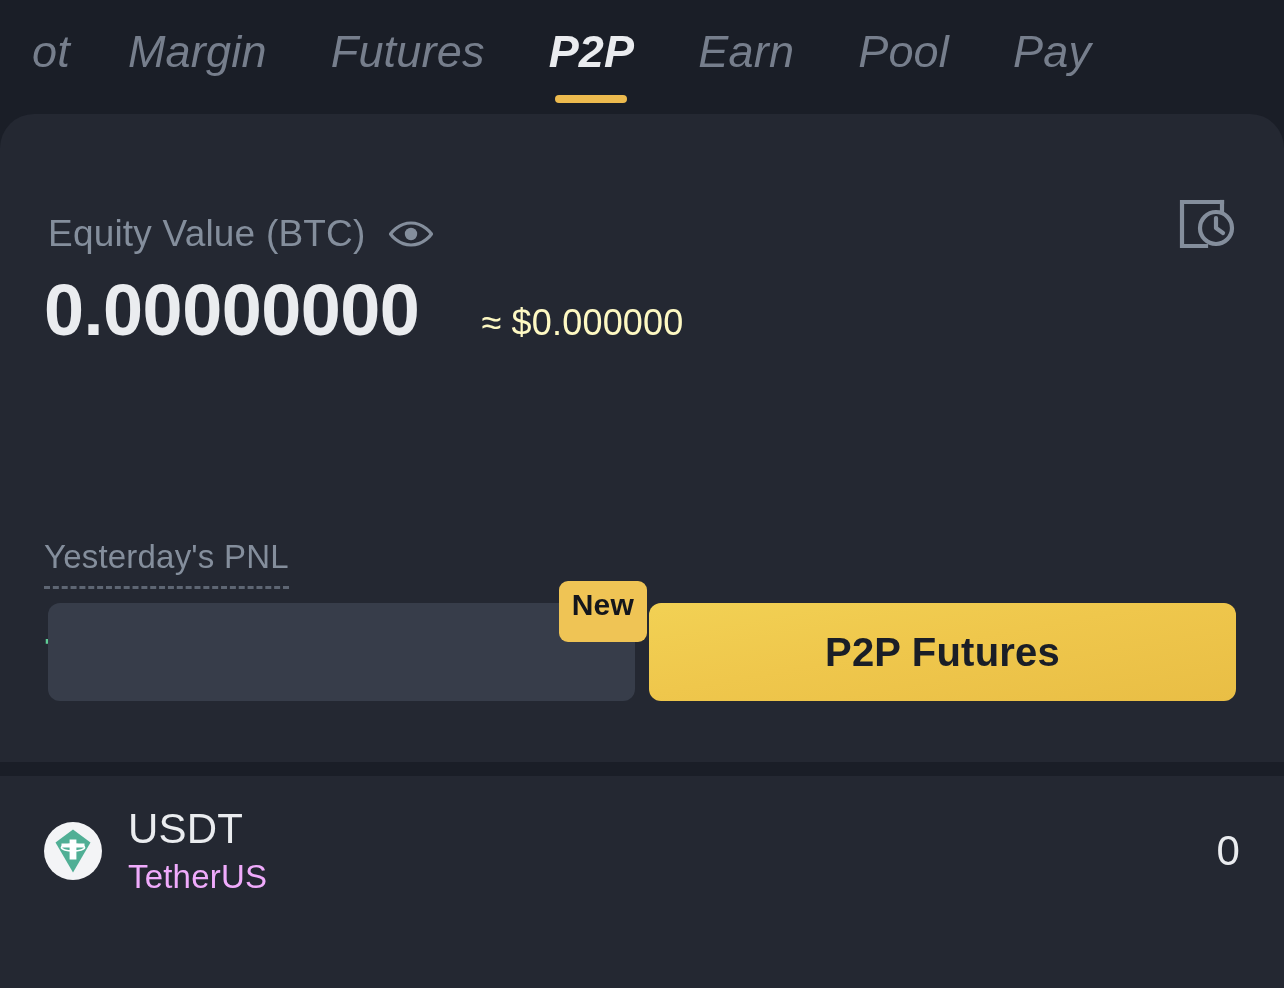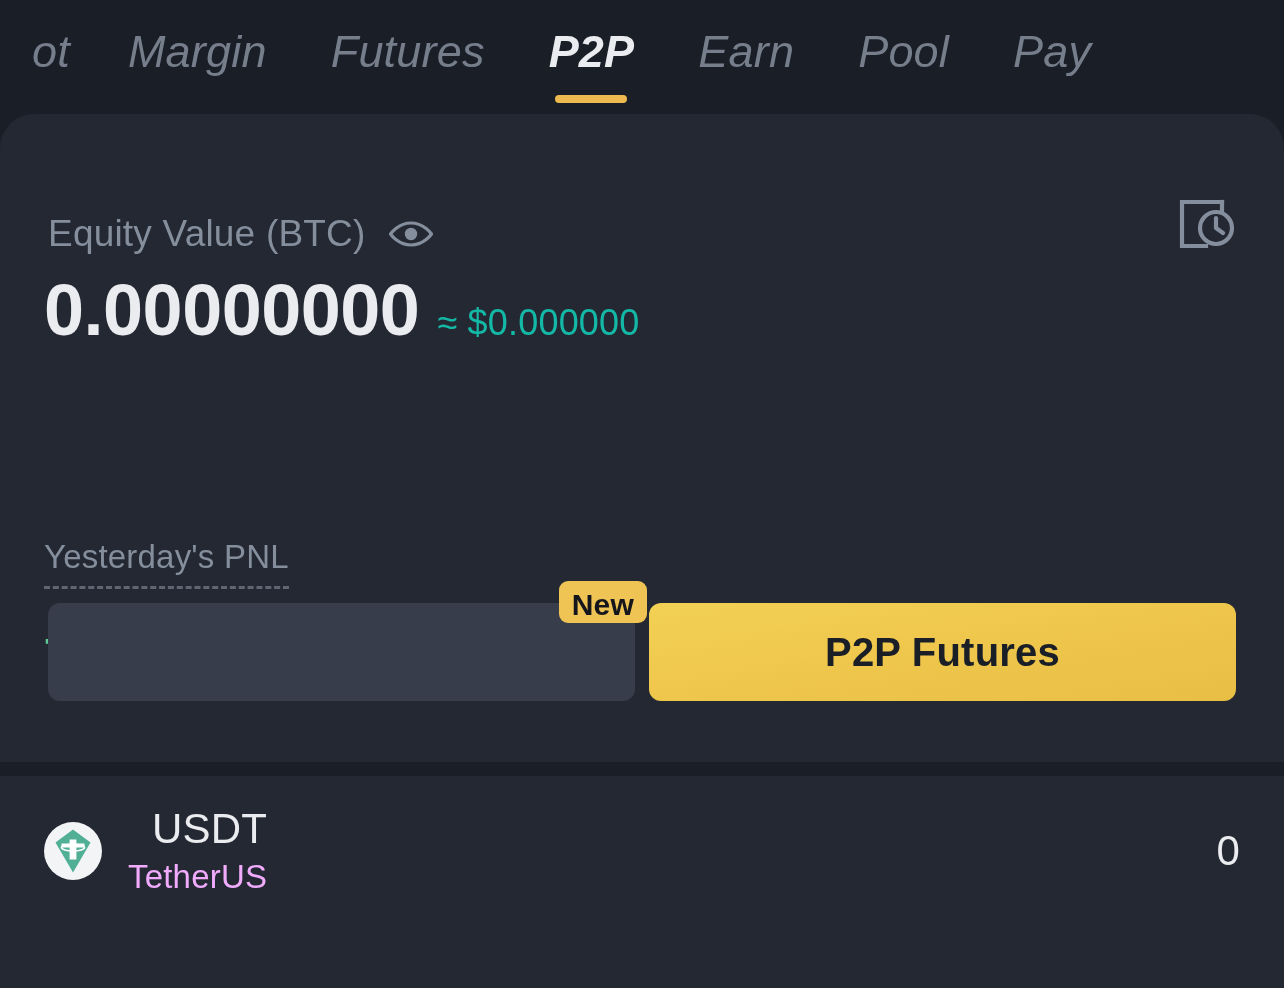--- a/index.html
+++ b/index.html
@@ -107,22 +107,23 @@
   }
   .equity-value {
     font-size: 72px;
     font-weight: 700;
     color: #EAECEF;
     letter-spacing: -0.5px;
     line-height: 1;
   }
   .equity-approx {
     font-size: 36px;
-    color: #14b8a6;
-    letter-spacing: 0.2px;
+    color: #fef9c3;
+    letter-spacing: 0.2px;
+    margin-left: 44px;
   }
 
   .pnl-block { position: absolute; top: 424px; left: 44px; }
   .pnl-label {
     display: inline-block;
     font-size: 33px;
     color: #848E9C;
     padding-bottom: 10px;
     border-bottom: 3px dashed #5E6673;
     letter-spacing: 0.2px;
@@ -173,21 +174,21 @@
   }
   .new-badge {
     position: absolute;
     top: -22px;
     right: -12px;
     background: #EFC455;
     color: #14161C;
     font-size: 30px;
     font-weight: 700;
     line-height: 1;
-    padding: 9px 13px 3px 13px;
+    padding: 9px 13px 22px 13px;
     border-radius: 9px;
     letter-spacing: 0.2px;
   }
 
   
   .separator {
     position: absolute;
     top: 762px; left: 0;
     width: 1284px; height: 14px;
     background: #1A1E27;
@@ -202,21 +203,21 @@
     background: #242832;
   }
   .asset-row {
     display: flex;
     align-items: center;
     height: 150px;
     padding: 0 44px 0 44px;
     cursor: pointer;
   }
   .asset-logo { width: 58px; height: 58px; flex: 0 0 58px; }
-  .asset-names { margin-left: 26px; display: flex; flex-direction: column; justify-content: center; align-items: flex-end; }
+  .asset-names { margin-left: 26px; display: flex; flex-direction: column; justify-content: center; }
   .asset-symbol {
     font-size: 42px;
     color: #EAECEF;
     line-height: 1.12;
     letter-spacing: 0.2px;
   }
   .asset-fullname {
     font-size: 33px;
     color: #f0abfc;
     line-height: 1.25;

